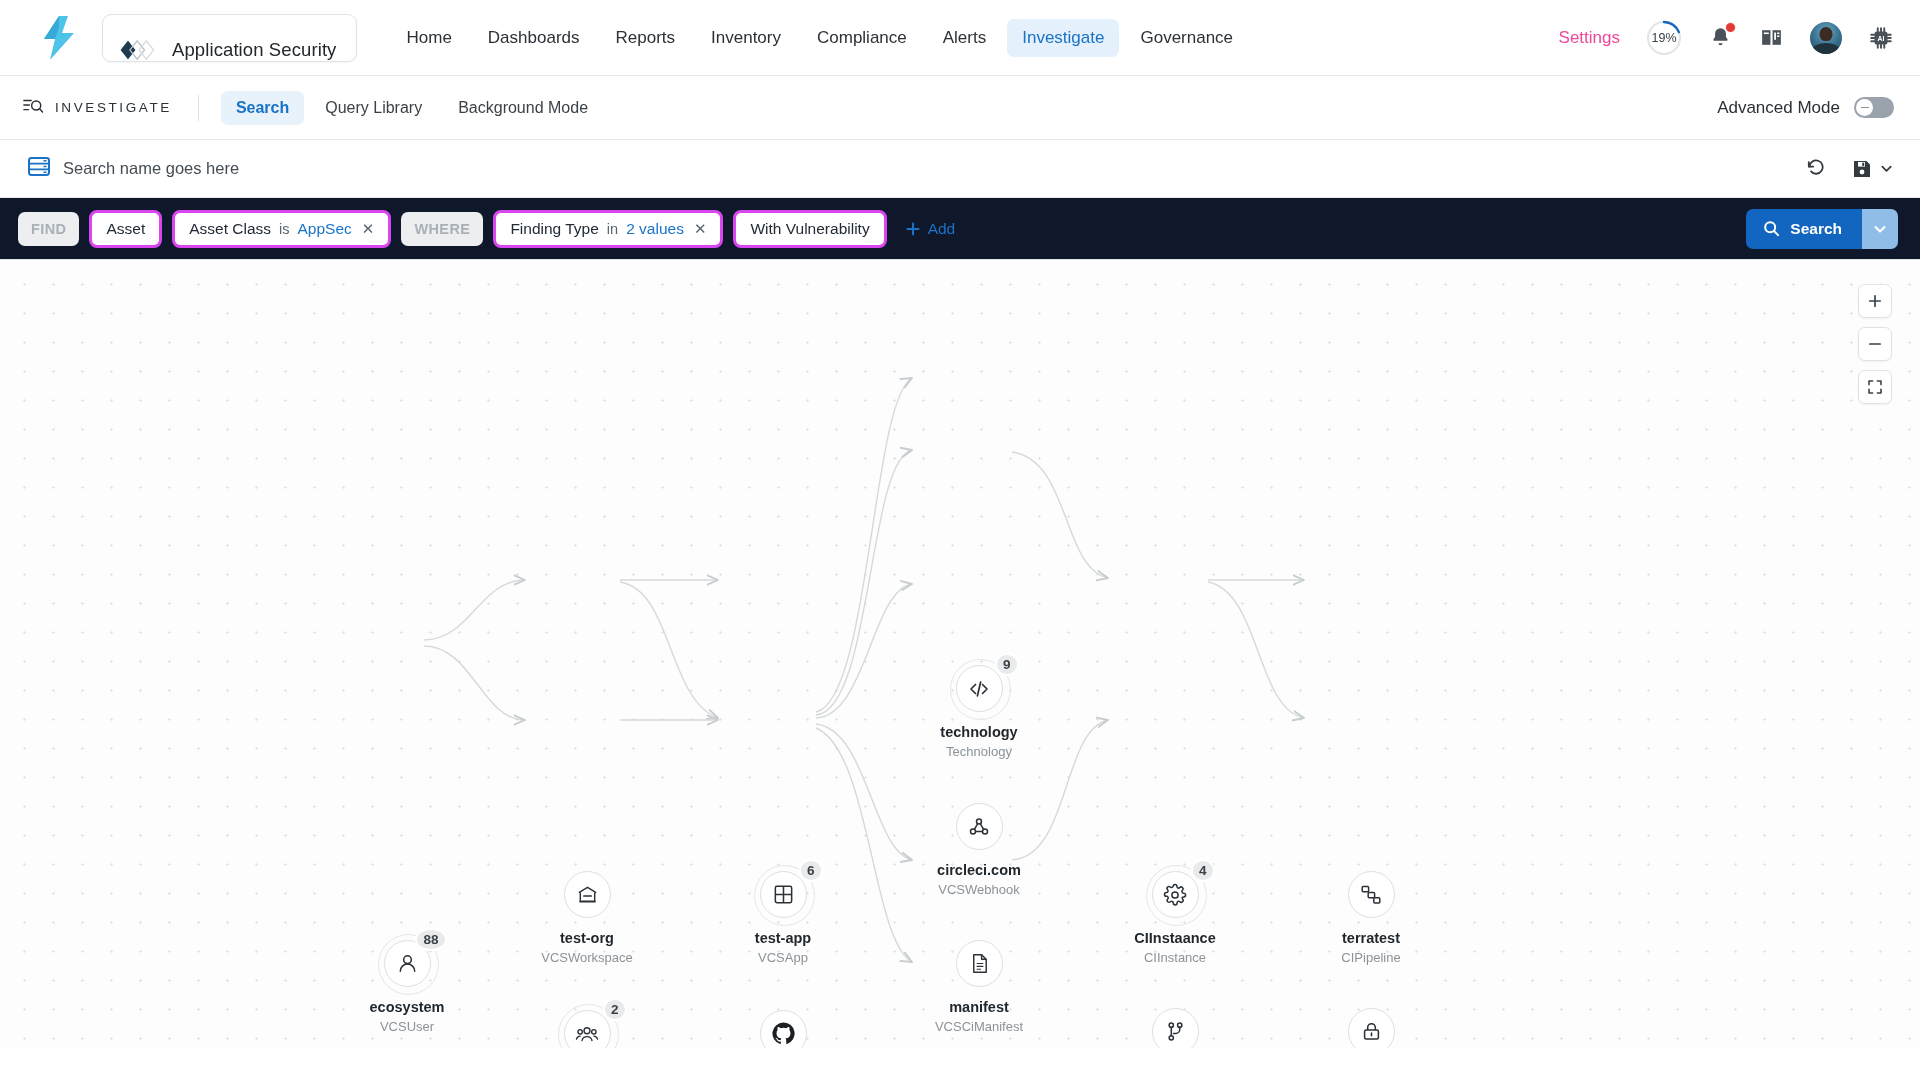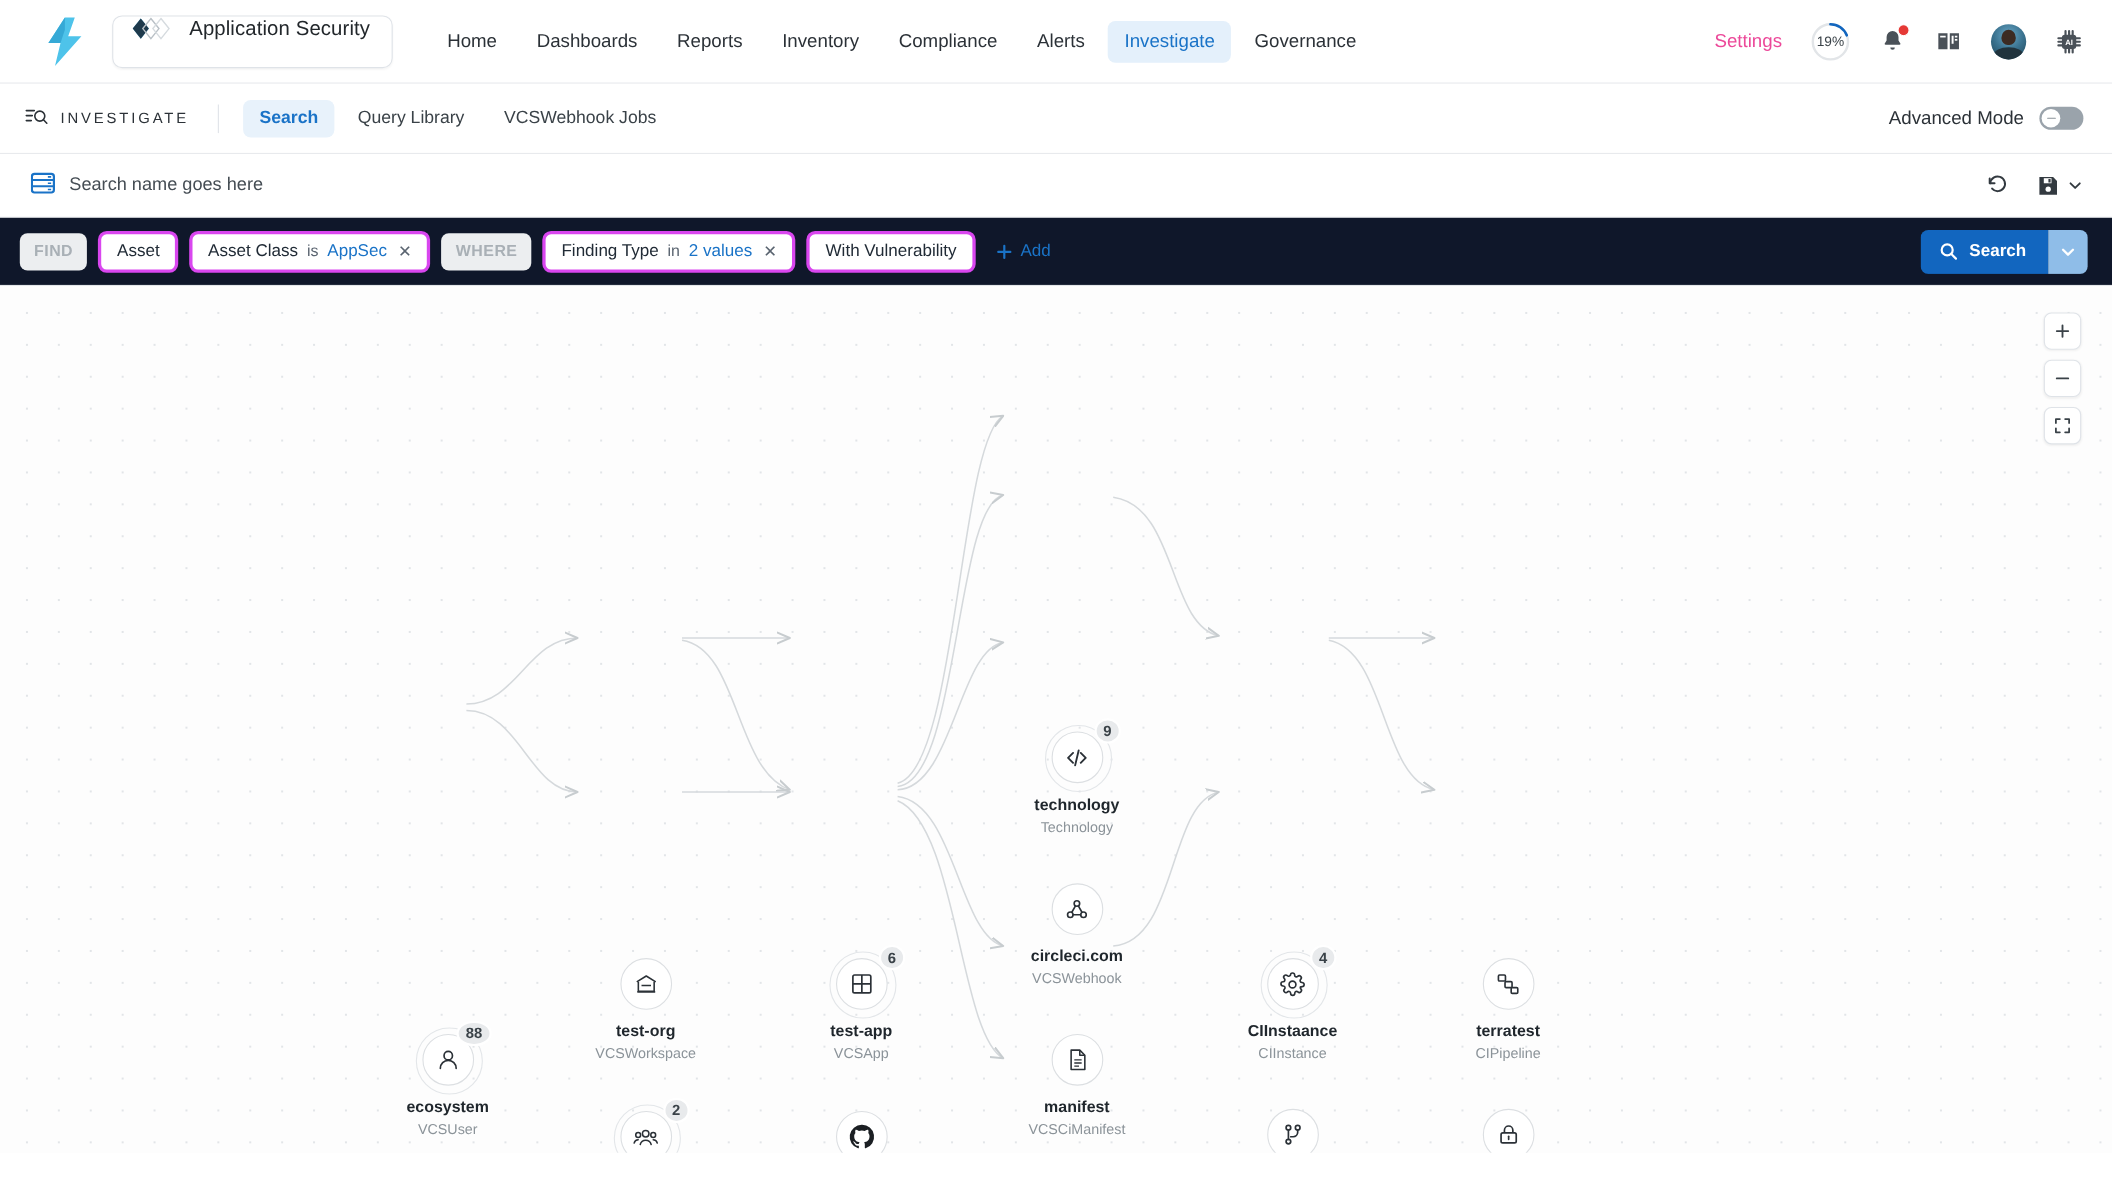--- a/index.html
+++ b/index.html
@@ -17,21 +17,21 @@
     height: 76px;
     display: flex;
     align-items: center;
     padding: 0 26px 0 38px;
     border-bottom: 1px solid #e8eaed;
     background: #fff;
     position: relative;
   }
   .brand-logo { width: 42px; height: 46px; flex: 0 0 auto; margin-right: 22px; }
   .app-switcher {
-    display: flex; align-items: flex-start; gap: 11px;
+    display: flex; align-items: flex-end; gap: 11px;
     border: 1px solid #dfe3e8; border-radius: 9px;
     height: 48px; padding: 0 20px 0 14px;
     background: #fff;
     box-shadow: 0 1px 2px rgba(0,0,0,.04);
     cursor: pointer;
   }
   .app-switcher-label { font-size: 18.5px; color: #22272b; letter-spacing: .1px; }
   .appsec-mark { width: 44px; height: 22px; flex: 0 0 auto; }
 
   .main-nav { display: flex; align-items: center; gap: 6px; margin-left: 34px; }
@@ -286,21 +286,21 @@
         <circle cx="15.5" cy="10.5" r="5"></circle>
         <path d="M19.4 14.4L22.5 17.6"></path>
       </svg>
     </span>
     <span>INVESTIGATE</span>
   </div>
   <div class="vdivider"></div>
   <div class="subtabs">
     <div class="subtab active">Search</div>
     <div class="subtab">Query Library</div>
-    <div class="subtab">VCSWebhook Jobs</div>
+    <div class="subtab">Background Mode</div>
   </div>
   <div class="adv-mode">
     <span class="adv-mode-label">Advanced Mode</span>
     <div class="toggle">
       <span class="knob"></span>
     </div>
   </div>
 </div>
 
 <div class="searchname-row">

